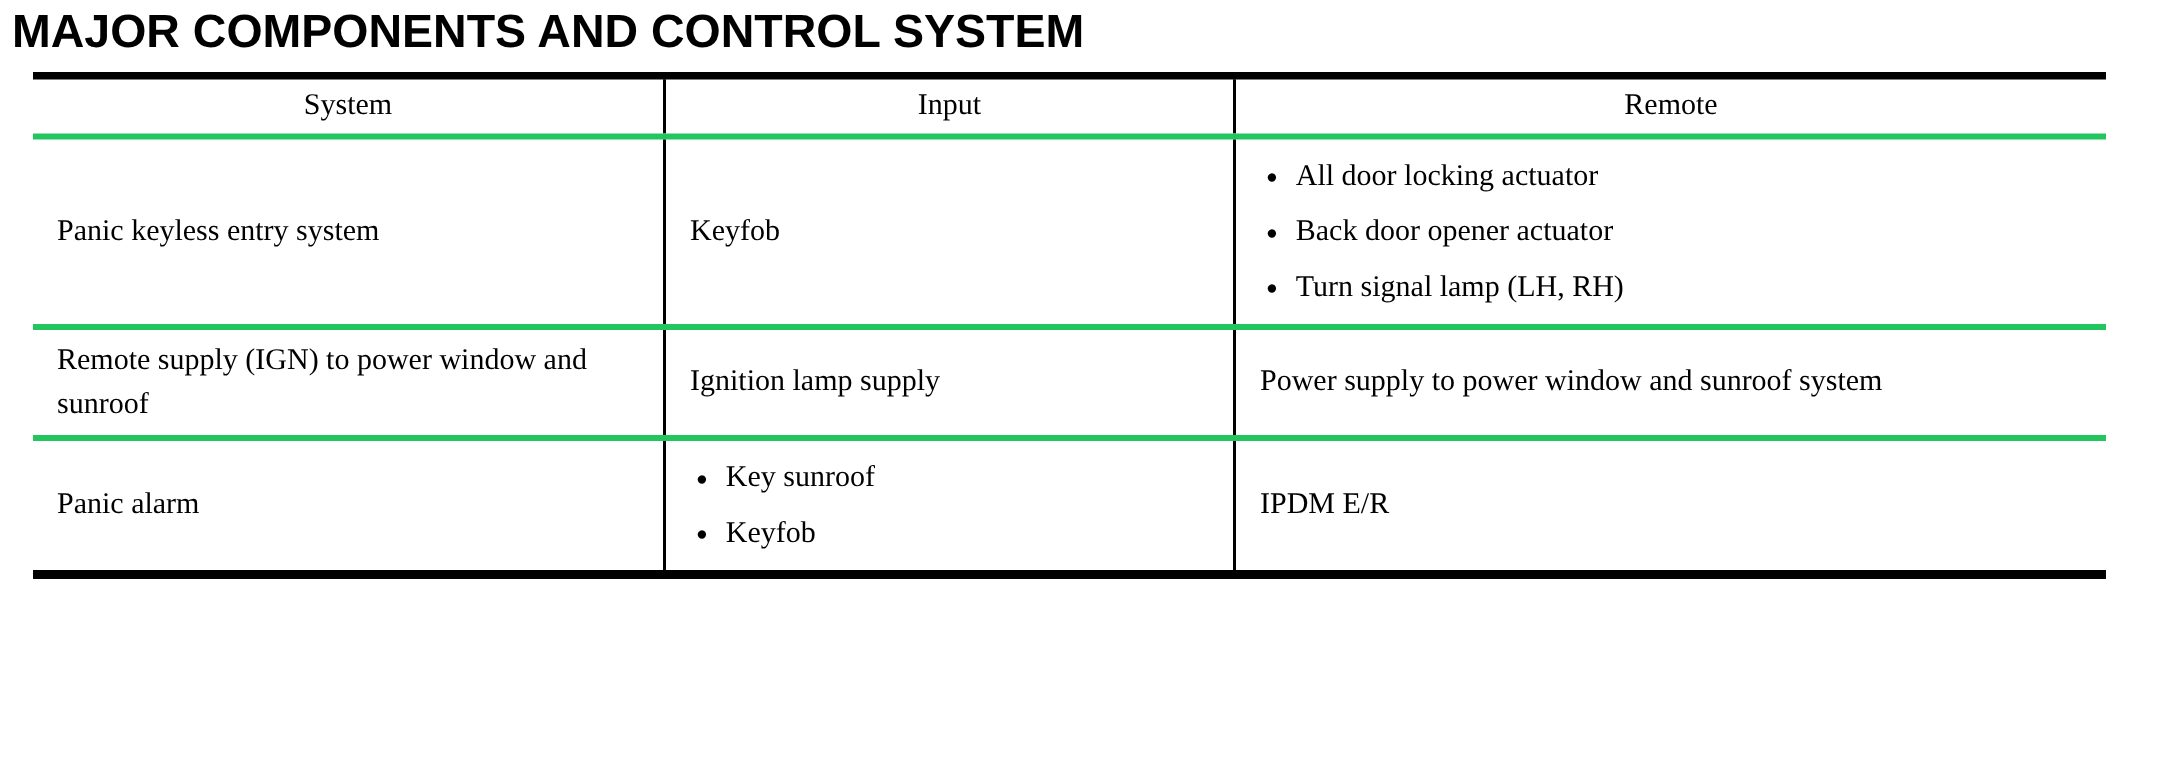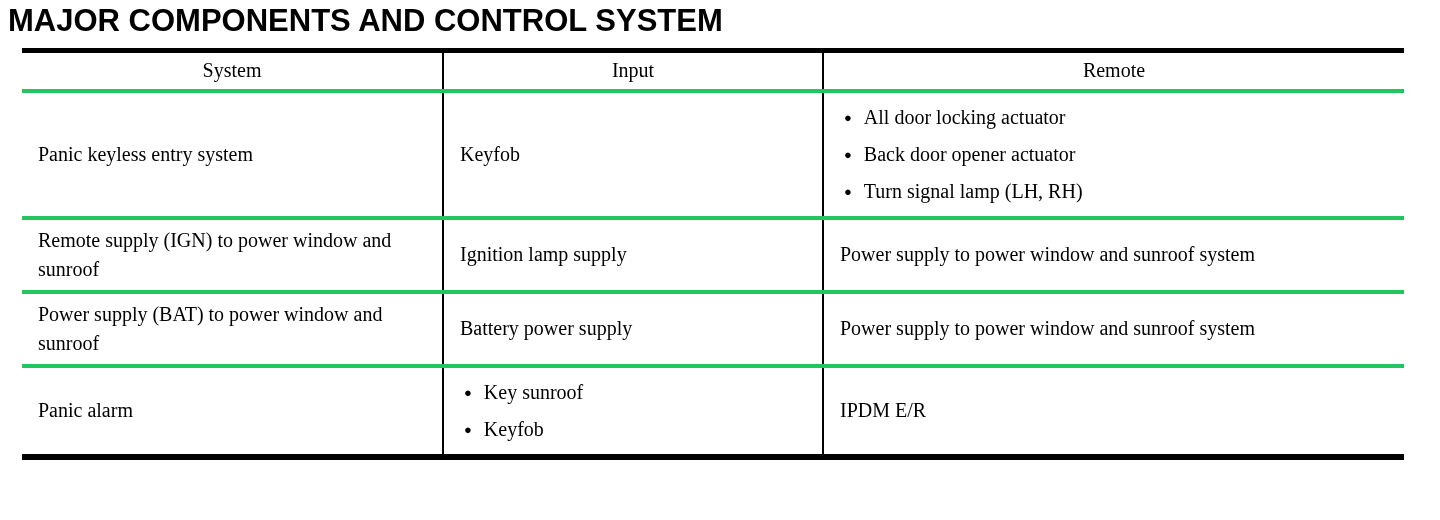--- a/index.html
+++ b/index.html
@@ -117,25 +117,20 @@
               <span>Turn signal lamp (LH, RH)</span>
             </li>
           </ul>
         </td>
       </tr>
       <tr class="row-3">
         <td>Remote supply (IGN) to power window and sunroof</td>
         <td>Ignition lamp supply</td>
         <td>Power supply to power window and sunroof system</td>
       </tr>
-      <tr class="row-4">
-        <td>Power supply (BAT) to power window and sunroof</td>
-        <td>Battery power supply</td>
-        <td>Power supply to power window and sunroof system</td>
-      </tr>
       <tr class="row-5">
         <td>Panic alarm</td>
         <td>
           <ul class="bullets">
             <li>
               <span class="bullet">●</span>
               <span>Key sunroof</span>
             </li>
             <li>
               <span class="bullet">●</span>

